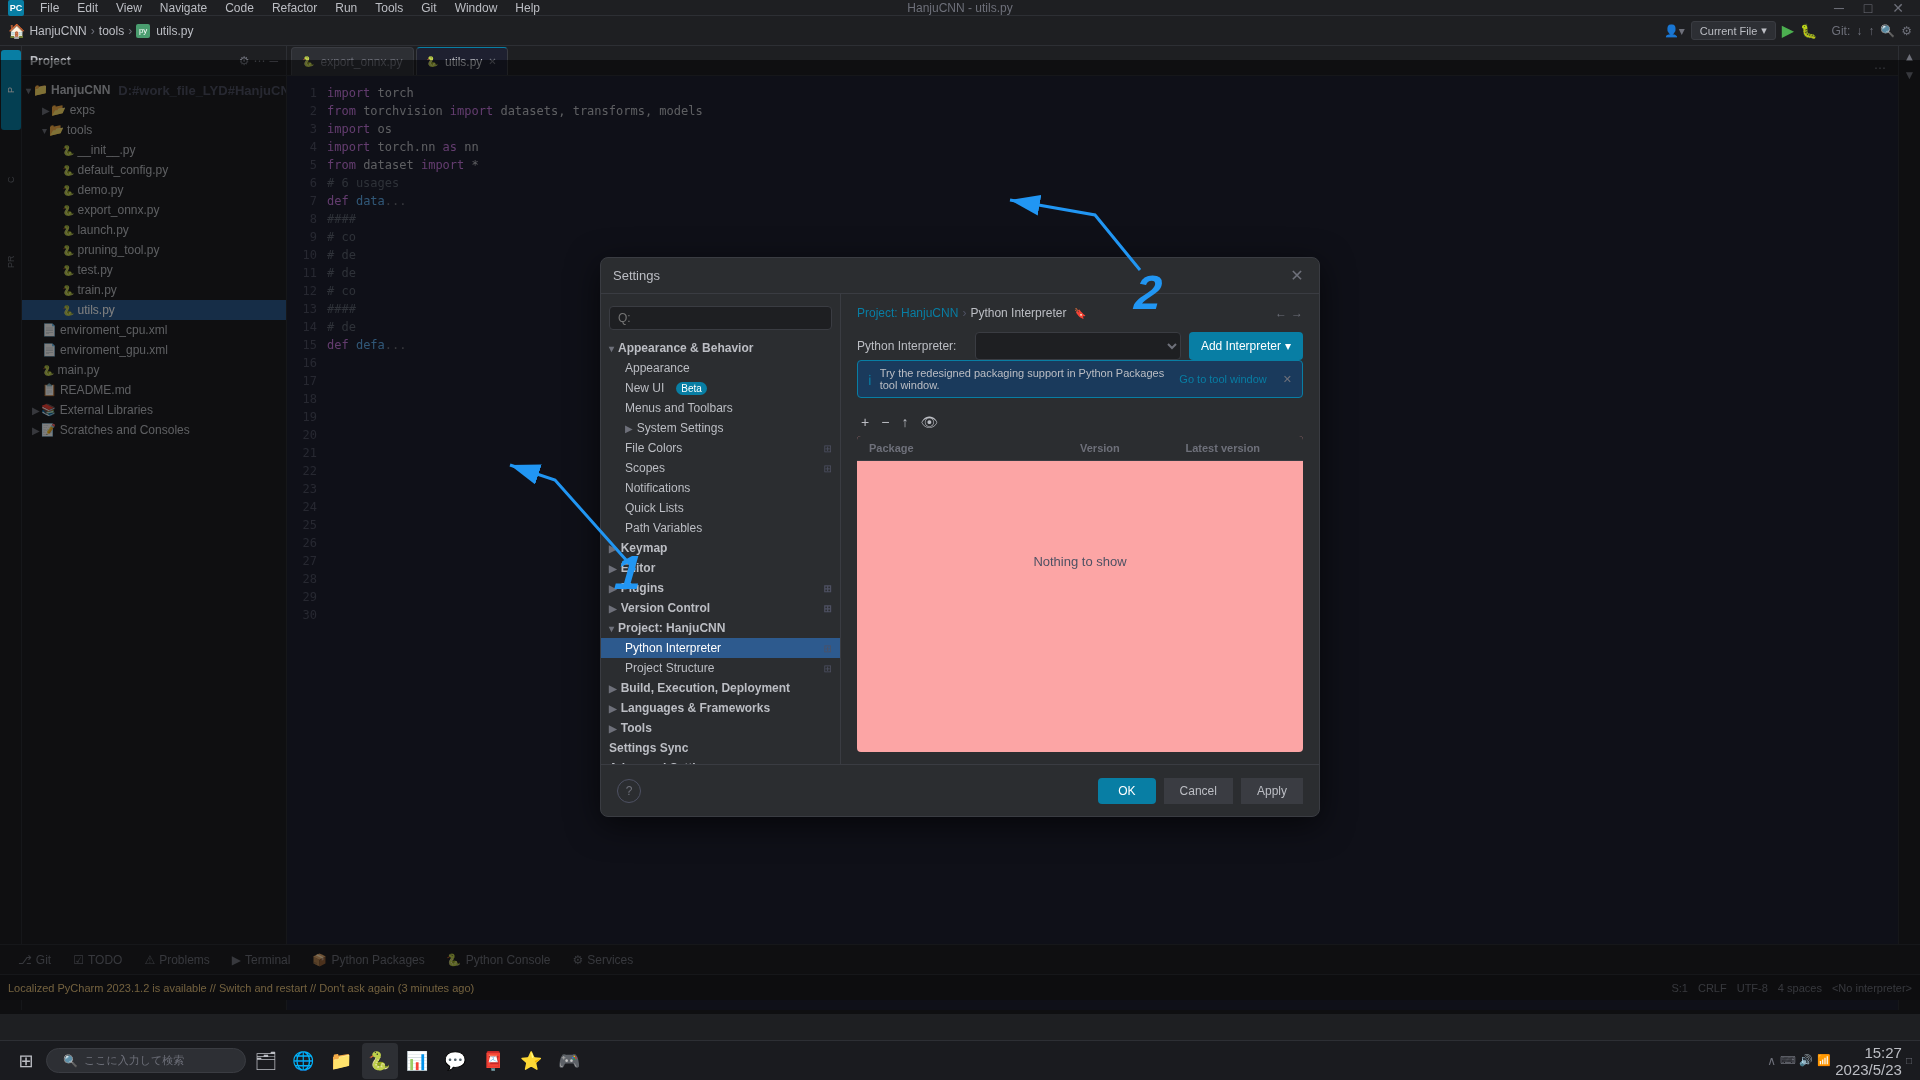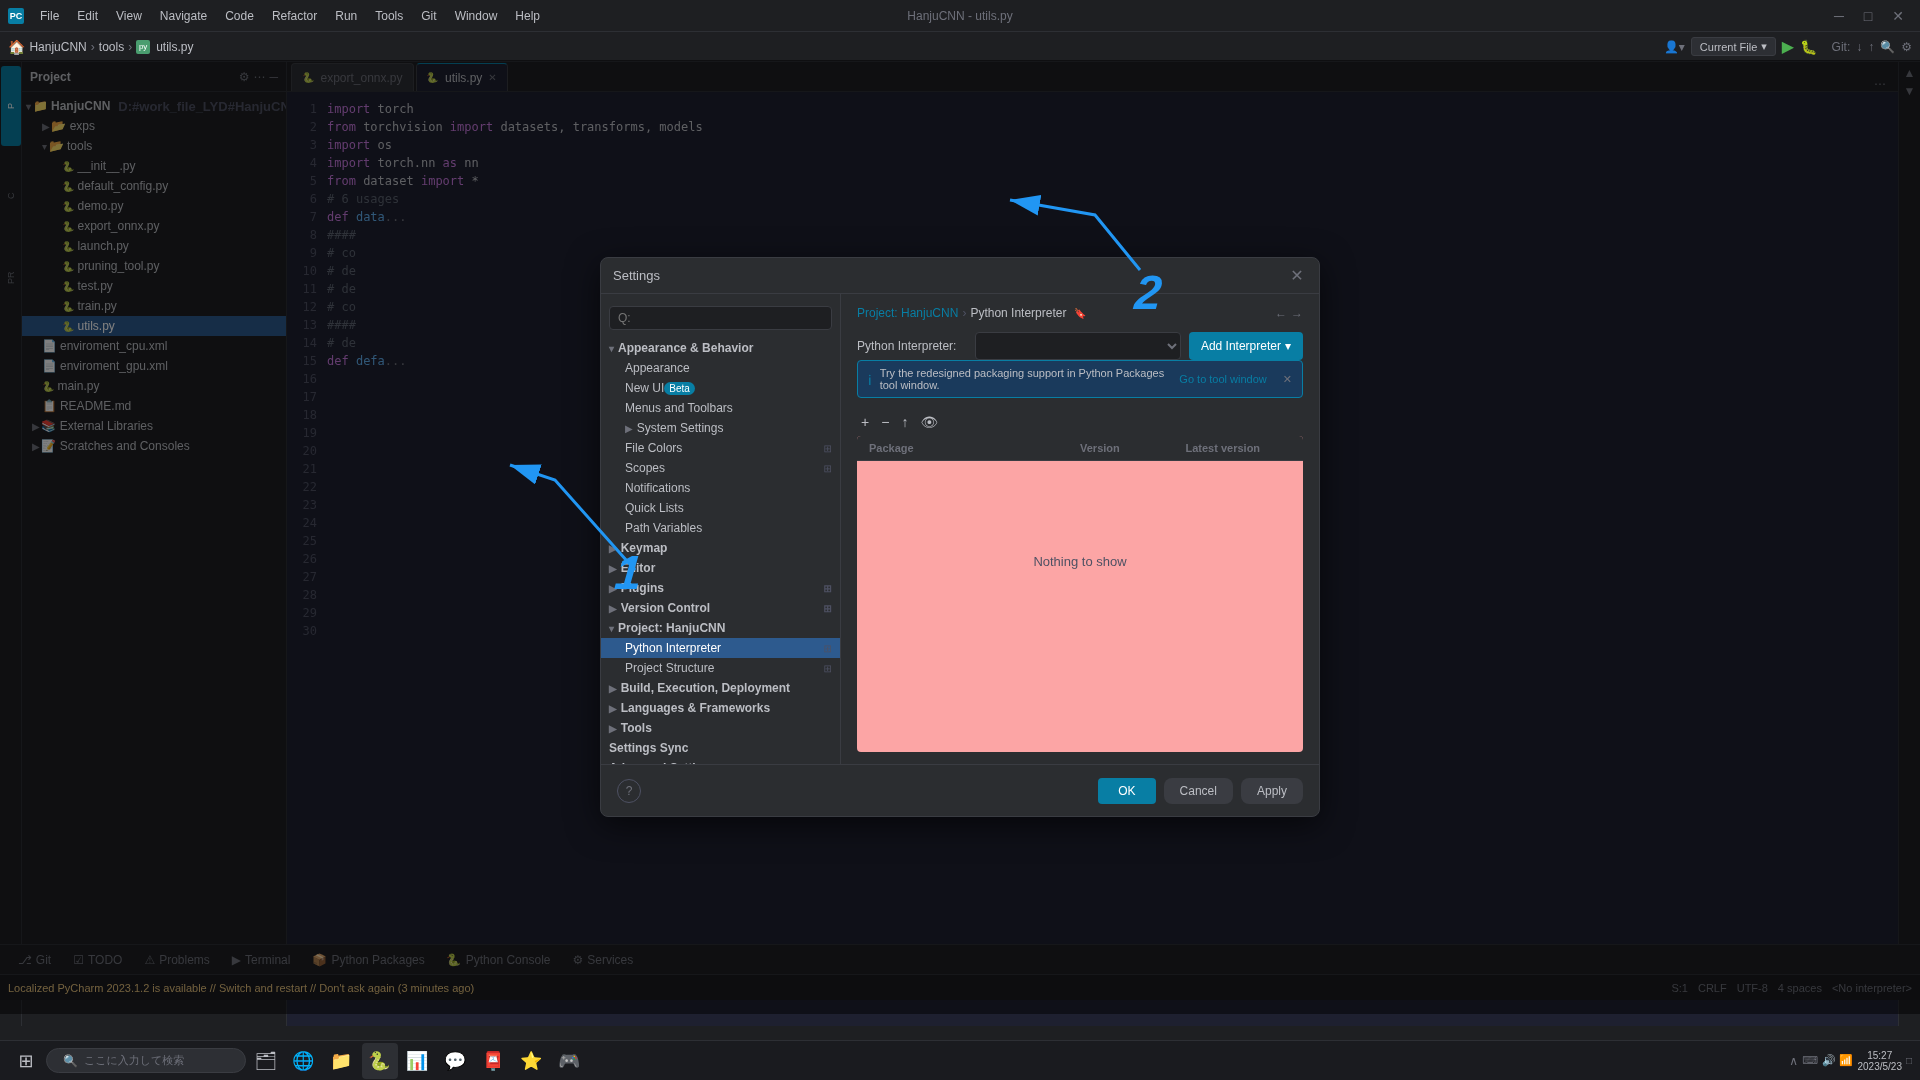--- a/index.html
+++ b/index.html
@@ -9,21 +9,21 @@
       background: #1e1f22;
       color: #bcbec4;
       width: 1920px;
       height: 1080px;
       overflow: hidden;
       position: relative;
     }
 
     
     .title-bar {
-      height: 32px;
+      height: 16px;
       background: #1e1f22;
       display: flex;
       align-items: center;
       padding: 0 8px;
       border-bottom: 1px solid #2d2f34;
       position: relative;
       z-index: 10;
     }
     .title-bar-left {
       display: flex;
@@ -390,21 +390,21 @@
     .nav-item.active {
       background: #2d5a8e;
       color: white;
     }
     .nav-badge {
       background: #087ea4;
       color: white;
       border-radius: 8px;
       padding: 1px 5px;
       font-size: 10px;
-      margin-left: 0;
+      margin-left: 12px;
     }
     .nav-icon-ext {
       margin-left: auto;
       color: #4e5163;
       font-size: 10px;
     }
     .settings-content {
       flex: 1;
       display: flex;
       flex-direction: column;
@@ -543,21 +543,21 @@
       border: none;
       border-radius: 4px;
       padding: 6px 20px;
       font-size: 12px;
       cursor: pointer;
     }
     .btn-cancel, .btn-apply {
       background: #3a3c42;
       color: #bcbec4;
       border: none;
-      border-radius: 8px;
+      border-radius: 0;
       padding: 6px 16px;
       font-size: 12px;
       cursor: pointer;
     }
 
     
     .annotation-container {
       position: absolute;
       top: 0;
       left: 0;
@@ -607,22 +607,22 @@
       align-items: center;
       gap: 6px;
     }
     .taskbar-right {
       margin-left: auto;
       display: flex;
       align-items: center;
       gap: 4px;
     }
     .time-display {
-      text-align: center;
-      font-size: 10px;
+      text-align: right;
+      font-size: 15px;
       color: #bcbec4;
     }
 
     
     ::-webkit-scrollbar { width: 6px; height: 6px; }
     ::-webkit-scrollbar-track { background: #1e1f22; }
     ::-webkit-scrollbar-thumb { background: #3a3c42; border-radius: 3px; }
   </style>
 </head>
 <body>

